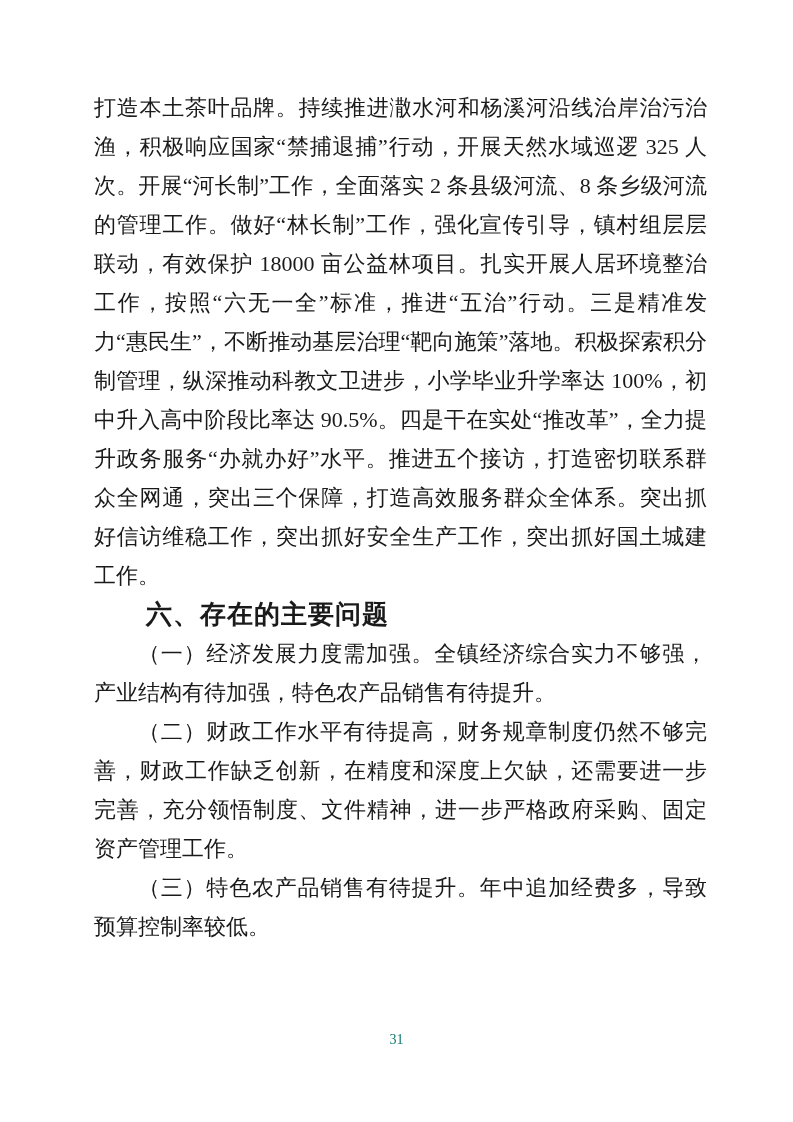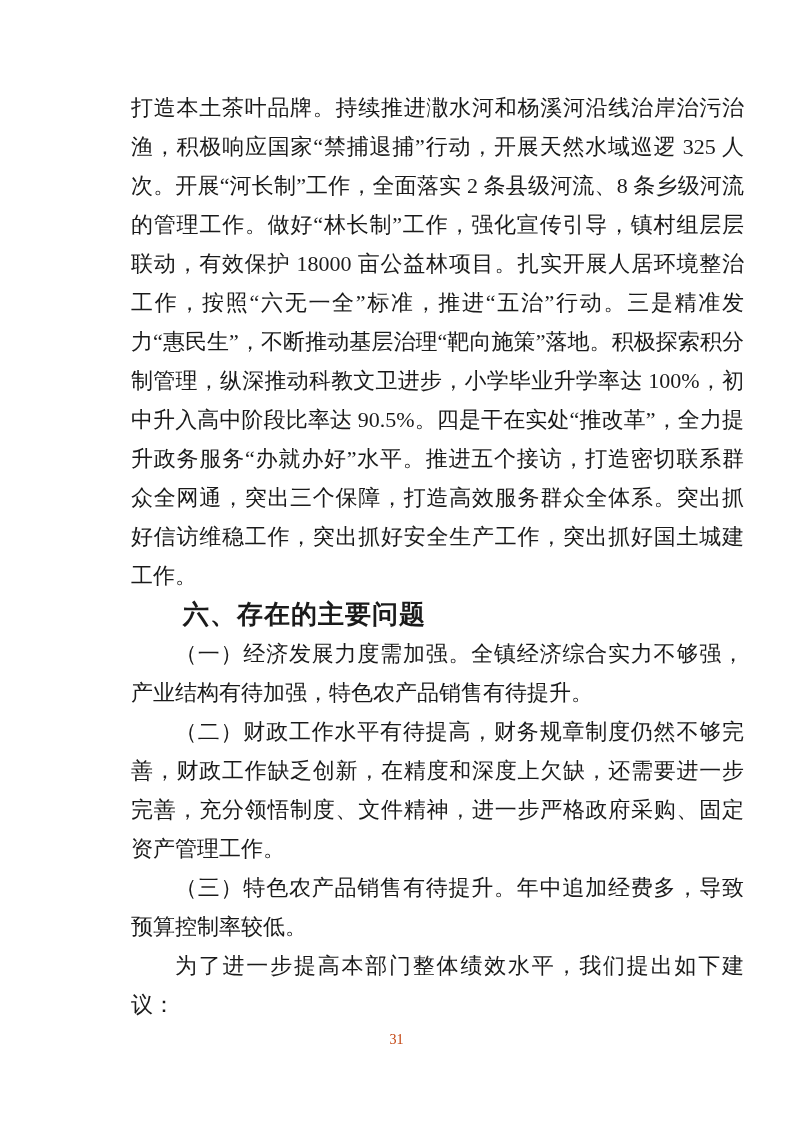--- a/index.html
+++ b/index.html
@@ -18,21 +18,20 @@
     position: absolute;
     left: 94px;
     top: 88px;
     width: 613px;
     font-family: "Liberation Serif", "DejaVu Serif", serif;
     font-size: 22px;
     line-height: 39px;
     color: #1a1a1a;
     text-align: justify;
     text-justify: inter-character;
-    margin-left: 37px;
   }
   .para {
     margin: 0;
     text-indent: 2em;
   }
   .para.no-indent {
     text-indent: 0;
   }
   .heading {
     margin: 0;
@@ -43,29 +42,28 @@
     letter-spacing: 1px;
   }
   .page-number {
     position: absolute;
     left: 0;
     right: 0;
     top: 1032px;
     text-align: center;
     font-family: "Liberation Serif", "DejaVu Serif", serif;
     font-size: 14px;
-    color: #c2410c;
+    color: #0f766e;
   }
 </style>
 </head>
 <body>
 
 <div class="page">
   <div class="content">
     <p class="para no-indent">打造本土茶叶品牌。持续推进潵水河和杨溪河沿线治岸治污治渔，积极响应国家“禁捕退捕”行动，开展天然水域巡逻 325 人次。开展“河长制”工作，全面落实 2 条县级河流、8 条乡级河流的管理工作。做好“林长制”工作，强化宣传引导，镇村组层层联动，有效保护 18000 亩公益林项目。扎实开展人居环境整治工作，按照“六无一全”标准，推进“五治”行动。三是精准发力“惠民生”，不断推动基层治理“靶向施策”落地。积极探索积分制管理，纵深推动科教文卫进步，小学毕业升学率达 100%，初中升入高中阶段比率达 90.5%。四是干在实处“推改革”，全力提升政务服务“办就办好”水平。推进五个接访，打造密切联系群众全网通，突出三个保障，打造高效服务群众全体系。突出抓好信访维稳工作，突出抓好安全生产工作，突出抓好国土城建工作。</p>
     <h2 class="heading">六、存在的主要问题</h2>
     <p class="para">（一）经济发展力度需加强。全镇经济综合实力不够强，产业结构有待加强，特色农产品销售有待提升。</p>
     <p class="para">（二）财政工作水平有待提高，财务规章制度仍然不够完善，财政工作缺乏创新，在精度和深度上欠缺，还需要进一步完善，充分领悟制度、文件精神，进一步严格政府采购、固定资产管理工作。</p>
     <p class="para">（三）特色农产品销售有待提升。年中追加经费多，导致预算控制率较低。</p>
-    <p class="para">为了进一步提高本部门整体绩效水平，我们提出如下建议：</p>
   </div>
   <div class="page-number">31</div>
 </div>
 
 </body></html>

